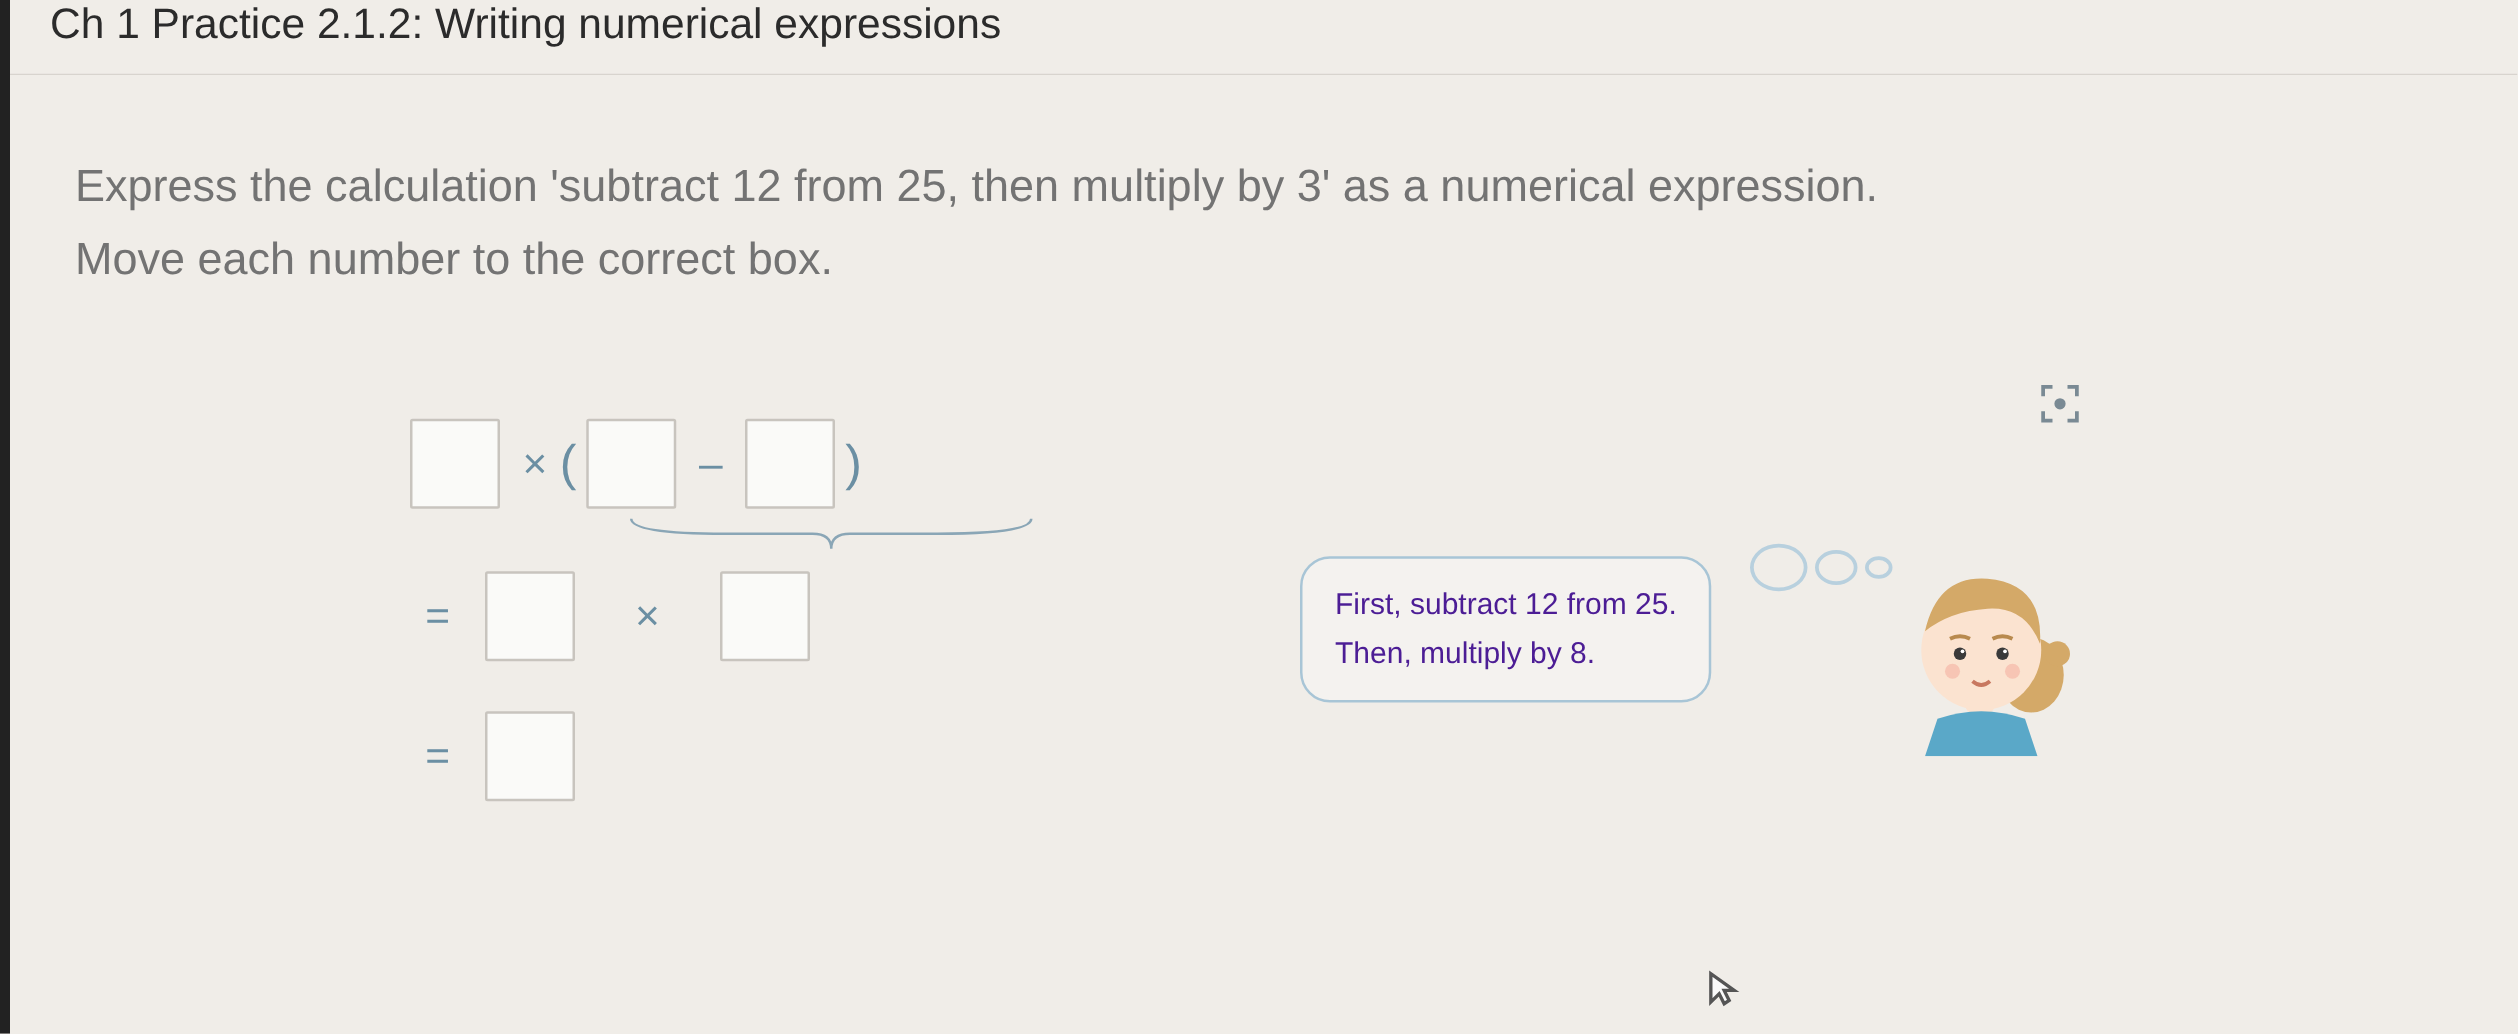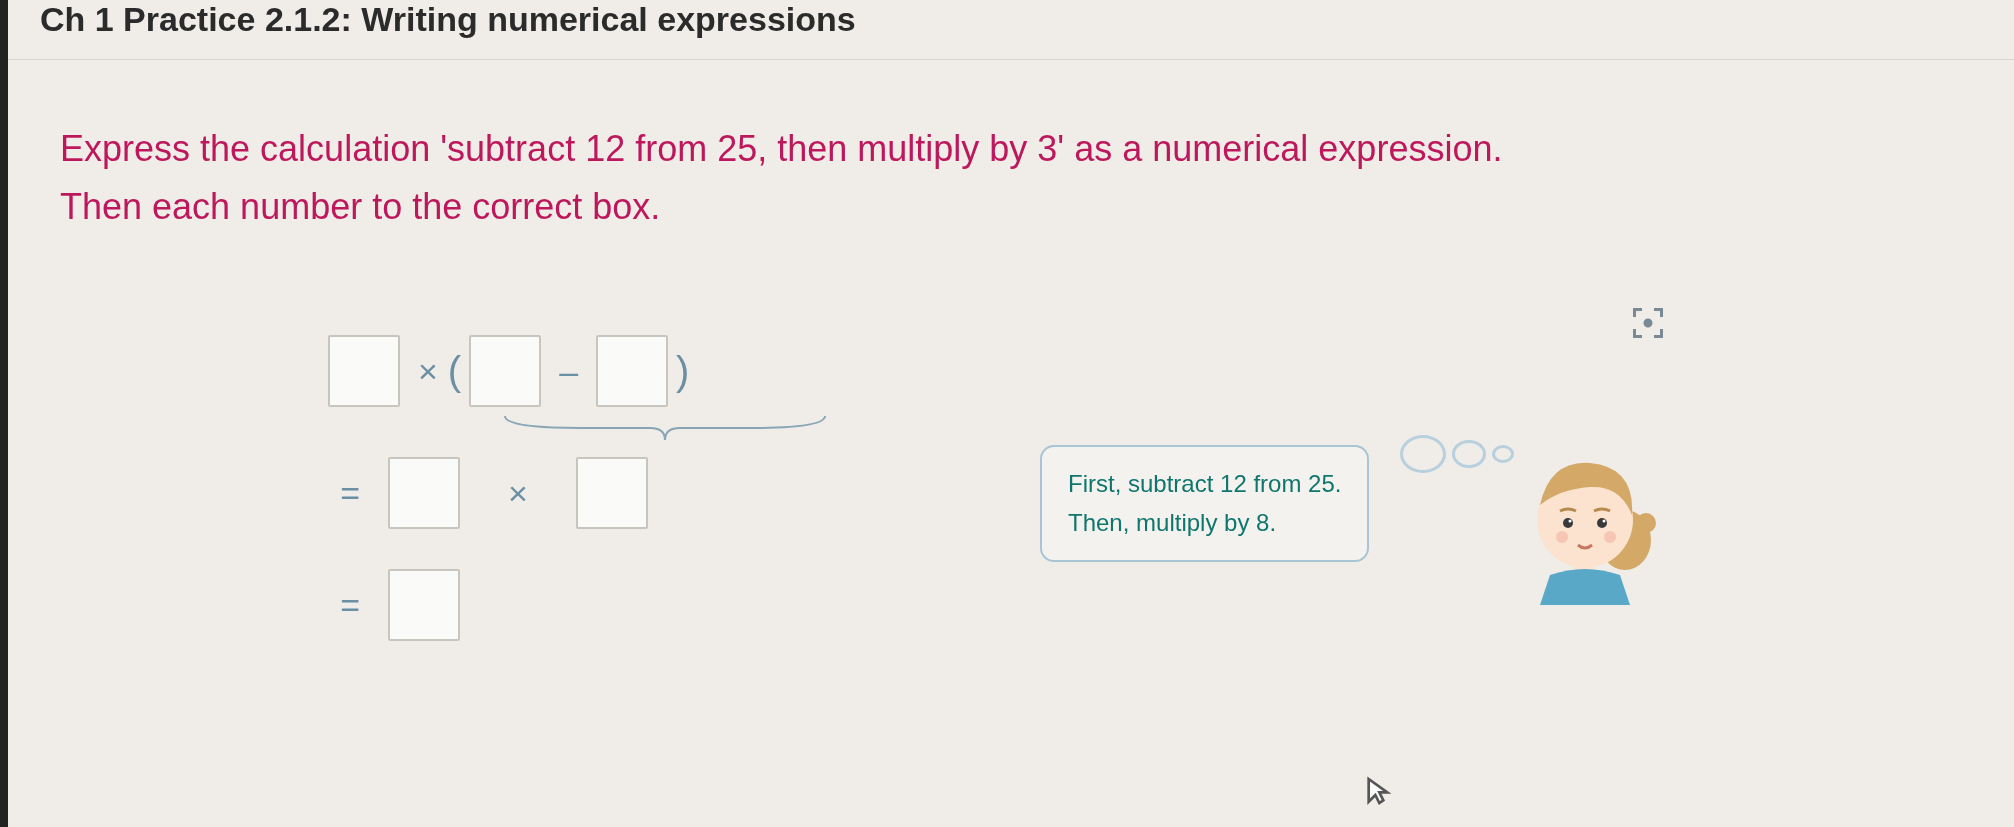--- a/index.html
+++ b/index.html
@@ -11,29 +11,29 @@
     color: #333;
     position: relative;
     overflow: hidden;
   }
   .top-bar {
     padding: 0 40px 20px 40px;
     border-bottom: 1px solid #d8d4ce;
   }
   .breadcrumb {
     font-size: 34px;
-    font-weight: bold;
+    font-weight: normal;
     color: #2b2b2b;
   }
   .content {
     padding: 60px 60px 0 60px;
   }
   .question {
     font-size: 36px;
-    color: #be185d;
+    color: #737373;
     line-height: 1.6;
     max-width: 1900px;
   }
   .workarea {
     margin-top: 100px;
     margin-left: 260px;
     position: relative;
     width: 1400px;
   }
   .row {
@@ -66,24 +66,24 @@
     left: 180px;
     width: 330px;
     height: 30px;
   }
   .brace svg { width: 100%; height: 100%; }
   .hint-bubble {
     position: absolute;
     left: 720px;
     top: 110px;
     border: 2px solid #a8c5d6;
-    border-radius: 14px;
+    border-radius: 24px;
     padding: 18px 26px;
     font-size: 24px;
-    color: #0f766e;
+    color: #4c1d95;
     background: rgba(255,255,255,0.3);
     line-height: 1.6;
   }
   .thought-bubbles {
     position: absolute;
     left: 1080px;
     top: 100px;
     display: flex;
     align-items: center;
     gap: 6px;
@@ -125,21 +125,21 @@
 
 <div class="left-edge"></div>
 
 <div class="top-bar">
   <div class="breadcrumb">Ch 1 Practice 2.1.2: Writing numerical expressions</div>
 </div>
 
 <div class="content">
   <div class="question">
     <div>Express the calculation 'subtract 12 from 25, then multiply by 3' as a numerical expression.</div>
-    <div>Then each number to the correct box.</div>
+    <div>Move each number to the correct box.</div>
   </div>
 
   <div class="workarea">
 
     <div class="fullscreen-icon">
       <svg viewBox="0 0 24 24" fill="none" stroke="currentColor" stroke-width="2">
         <path d="M3 8V3h5M21 8V3h-5M3 16v5h5M21 16v5h-5"></path>
         <circle cx="12" cy="12" r="2" fill="currentColor"></circle>
       </svg>
     </div>

